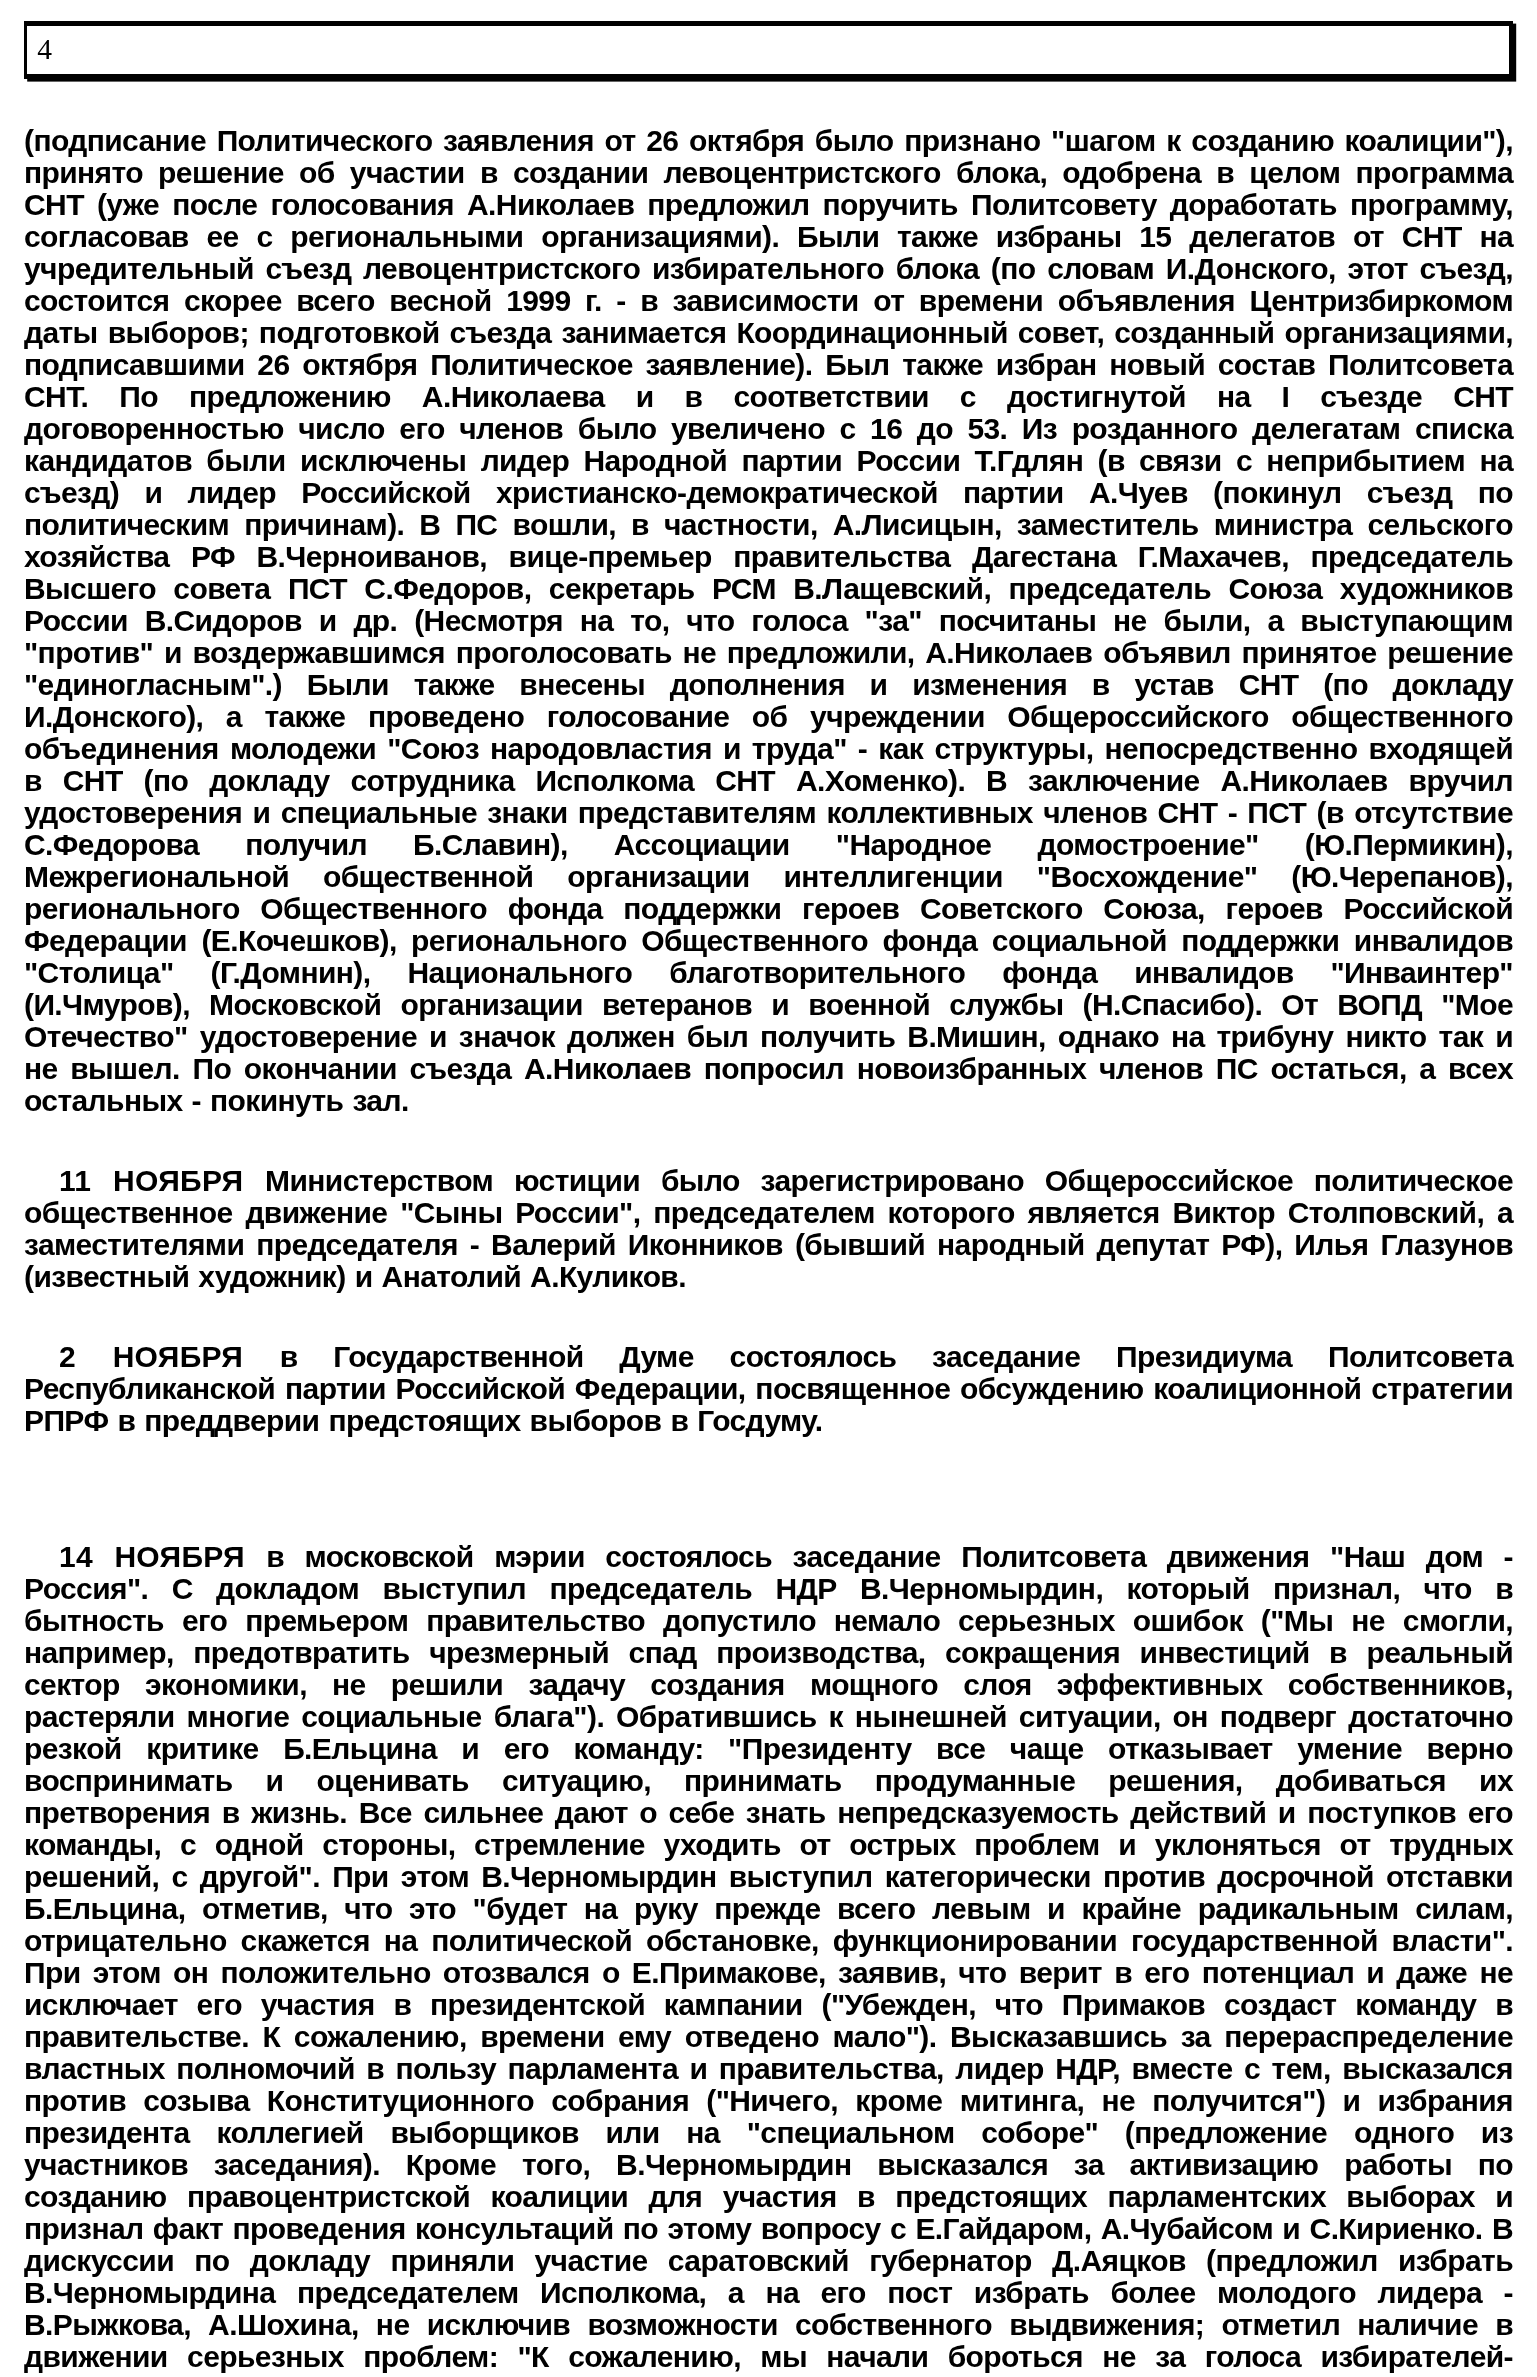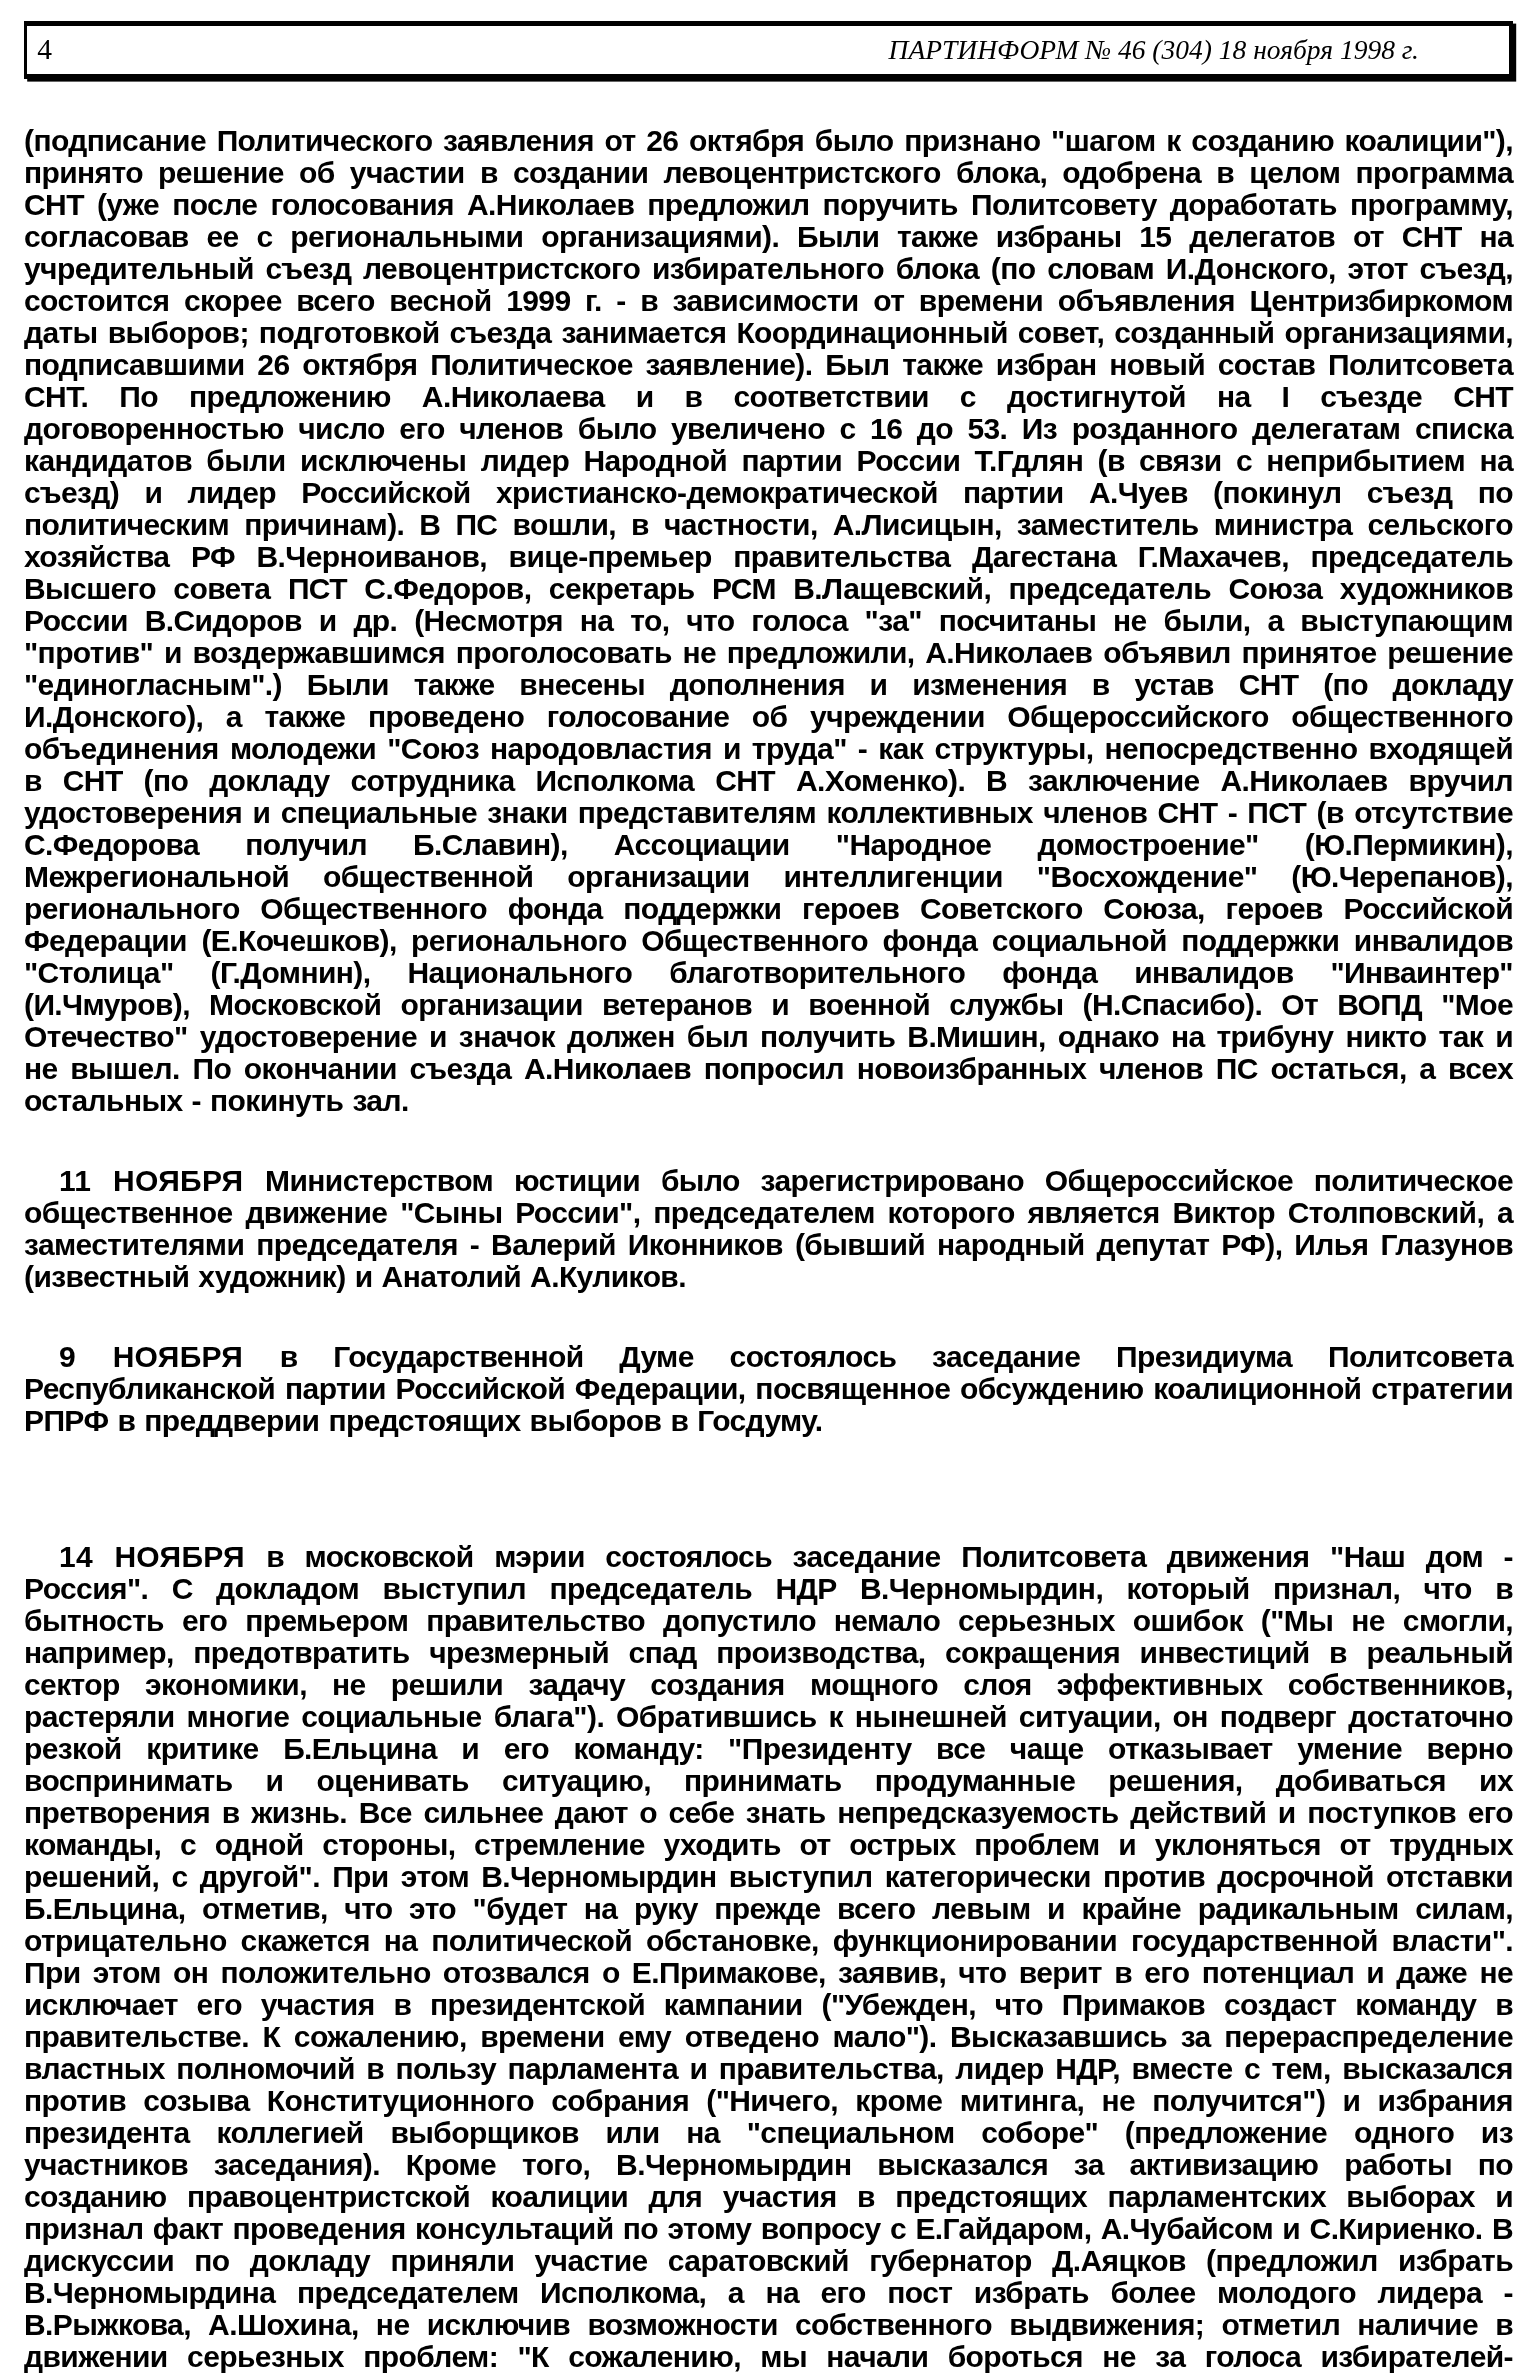--- a/index.html
+++ b/index.html
@@ -75,29 +75,28 @@
     white-space: pre;
   }
 </style>
 </head>
 <body>
 
 <div class="page">
 
   <div class="header-box">
     <span class="page-number">4</span>
-    <span class="issue-title">ПАРТИНФОРМ № 46 (304) 18 ноября 1998 г.</span>
   </div>
 
   <div class="article">
 
     <p class="para"><span>(подписание Политического заявления от 26 октября было признано "шагом к созданию коалиции"), принято решение об участии в создании левоцентристского блока, одобрена в целом программа СНТ (уже после голосования А.Николаев предложил поручить Политсовету доработать программу, согласовав ее с региональными организациями). Были также избраны 15 делегатов от СНТ на учредительный съезд левоцентристского избирательного блока (по словам И.Донского, этот съезд, состоится скорее всего весной 1999 г. - в зависимости от времени объявления Центризбиркомом даты выборов; подготовкой съезда занимается Координационный совет, созданный организациями, подписавшими 26 октября Политическое заявление). Был также избран новый состав Политсовета СНТ. По предложению А.Николаева и в соответствии с достигнутой на I съезде СНТ договоренностью число его членов было увеличено с 16 до 53. Из розданного делегатам списка кандидатов были исключены лидер Народной партии России Т.Гдлян (в связи с неприбытием на съезд) и лидер Российской христианско-демократической партии А.Чуев (покинул съезд по политическим причинам). В ПС вошли, в частности, А.Лисицын, заместитель министра сельского хозяйства РФ В.Черноиванов, вице-премьер правительства Дагестана Г.Махачев, председатель Высшего совета ПСТ С.Федоров, секретарь РСМ В.Лащевский, председатель Союза художников России В.Сидоров и др. (Несмотря на то, что голоса "за" посчитаны не были, а выступающим "против" и воздержавшимся проголосовать не предложили, А.Николаев объявил принятое решение "единогласным".) Были также внесены дополнения и изменения в устав СНТ (по докладу И.Донского), а также проведено голосование об учреждении Общероссийского общественного объединения молодежи "Союз народовластия и труда" - как структуры, непосредственно входящей в СНТ (по докладу сотрудника Исполкома СНТ А.Хоменко). В заключение А.Николаев вручил удостоверения и специальные знаки представителям коллективных членов СНТ - ПСТ (в отсутствие С.Федорова получил Б.Славин), Ассоциации "Народное домостроение" (Ю.Пермикин), Межрегиональной общественной организации интеллигенции "Восхождение" (Ю.Черепанов), регионального Общественного фонда поддержки героев Советского Союза, героев Российской Федерации (Е.Кочешков), регионального Общественного фонда социальной поддержки инвалидов "Столица" (Г.Домнин), Национального благотворительного фонда инвалидов "Инваинтер" (И.Чмуров), Московской организации ветеранов и военной службы (Н.Спасибо). От ВОПД "Мое Отечество" удостоверение и значок должен был получить В.Мишин, однако на трибуну никто так и не вышел. По окончании съезда А.Николаев попросил новоизбранных членов ПС остаться, а всех остальных - покинуть зал.</span></p>
 
     <p class="para dated"><span class="date-lead">11 НОЯБРЯ</span><span>Министерством юстиции было зарегистрировано Общероссийское политическое общественное движение "Сыны России", председателем которого является Виктор Столповский, а заместителями председателя - Валерий Иконников (бывший народный депутат РФ), Илья Глазунов (известный художник) и Анатолий А.Куликов.</span></p>
 
-    <p class="para dated"><span class="date-lead">9 НОЯБРЯ</span><span>в Государственной Думе состоялось заседание Президиума Политсовета Республиканской партии Российской Федерации, посвященное обсуждению коалиционной стратегии РПРФ в преддверии предстоящих выборов в Госдуму.</span></p>
+    <p class="para dated"><span class="date-lead">2 НОЯБРЯ</span><span>в Государственной Думе состоялось заседание Президиума Политсовета Республиканской партии Российской Федерации, посвященное обсуждению коалиционной стратегии РПРФ в преддверии предстоящих выборов в Госдуму.</span></p>
 
     <p class="para dated big-gap"><span class="date-lead">14 НОЯБРЯ</span><span>в московской мэрии состоялось заседание Политсовета движения "Наш дом - Россия". С докладом выступил председатель НДР В.Черномырдин, который признал, что в бытность его премьером правительство допустило немало серьезных ошибок ("Мы не смогли, например, предотвратить чрезмерный спад производства, сокращения инвестиций в реальный сектор экономики, не решили задачу создания мощного слоя эффективных собственников, растеряли многие социальные блага"). Обратившись к нынешней ситуации, он подверг достаточно резкой критике Б.Ельцина и его команду: "Президенту все чаще отказывает умение верно воспринимать и оценивать ситуацию, принимать продуманные решения, добиваться их претворения в жизнь. Все сильнее дают о себе знать непредсказуемость действий и поступков его команды, с одной стороны, стремление уходить от острых проблем и уклоняться от трудных решений, с другой". При этом В.Черномырдин выступил категорически против досрочной отставки Б.Ельцина, отметив, что это "будет на руку прежде всего левым и крайне радикальным силам, отрицательно скажется на политической обстановке, функционировании государственной власти". При этом он положительно отозвался о Е.Примакове, заявив, что верит в его потенциал и даже не исключает его участия в президентской кампании ("Убежден, что Примаков создаст команду в правительстве. К сожалению, времени ему отведено мало"). Высказавшись за перераспределение властных полномочий в пользу парламента и правительства, лидер НДР, вместе с тем, высказался против созыва Конституционного собрания ("Ничего, кроме митинга, не получится") и избрания президента коллегией выборщиков или на "специальном соборе" (предложение одного из участников заседания). Кроме того, В.Черномырдин высказался за активизацию работы по созданию правоцентристской коалиции для участия в предстоящих парламентских выборах и признал факт проведения консультаций по этому вопросу с Е.Гайдаром, А.Чубайсом и С.Кириенко. В дискуссии по докладу приняли участие саратовский губернатор Д.Аяцков (предложил избрать В.Черномырдина председателем Исполкома, а на его пост избрать более молодого лидера - В.Рыжкова, А.Шохина, не исключив возможности собственного выдвижения; отметил наличие в движении серьезных проблем: "К сожалению, мы начали бороться не за голоса избирателей-россиян, а за властные кресла. ...Штыков у нас не прибавляется"), В.Черномырдин (заявил, что не видит необходимости в смене лидера движения, но считает критику Аяцкова вполне конструктивной и не обижается на него), А.Шохин и В.Рыжков (отвергли предложение Д.Аяцкова, выступив за то, чтобы В.Черномырдин оставался на посту председателя движения) и др. По итогам заседания был принят ряд постановлений, в которых, в частности, отмечалось, что преодоление кризиса возможно только "в рамках логики последовательных рыночных преобразований", предотвращения инфляции, сокращения бюджетного дефицита, опоры на средний класс и т.п. (более подробную программу решено разработать в ближайшие две недели). Принято решение выйти на предстоящие выборы в составе "широкой правоцентристской коалиции". В одном из документов содержится также предложение заменить 5%-ный барьер на выборах в Госдумы "плавающим".</span></p>
 
   </div>
 
 </div>
 
 
 </body></html>

